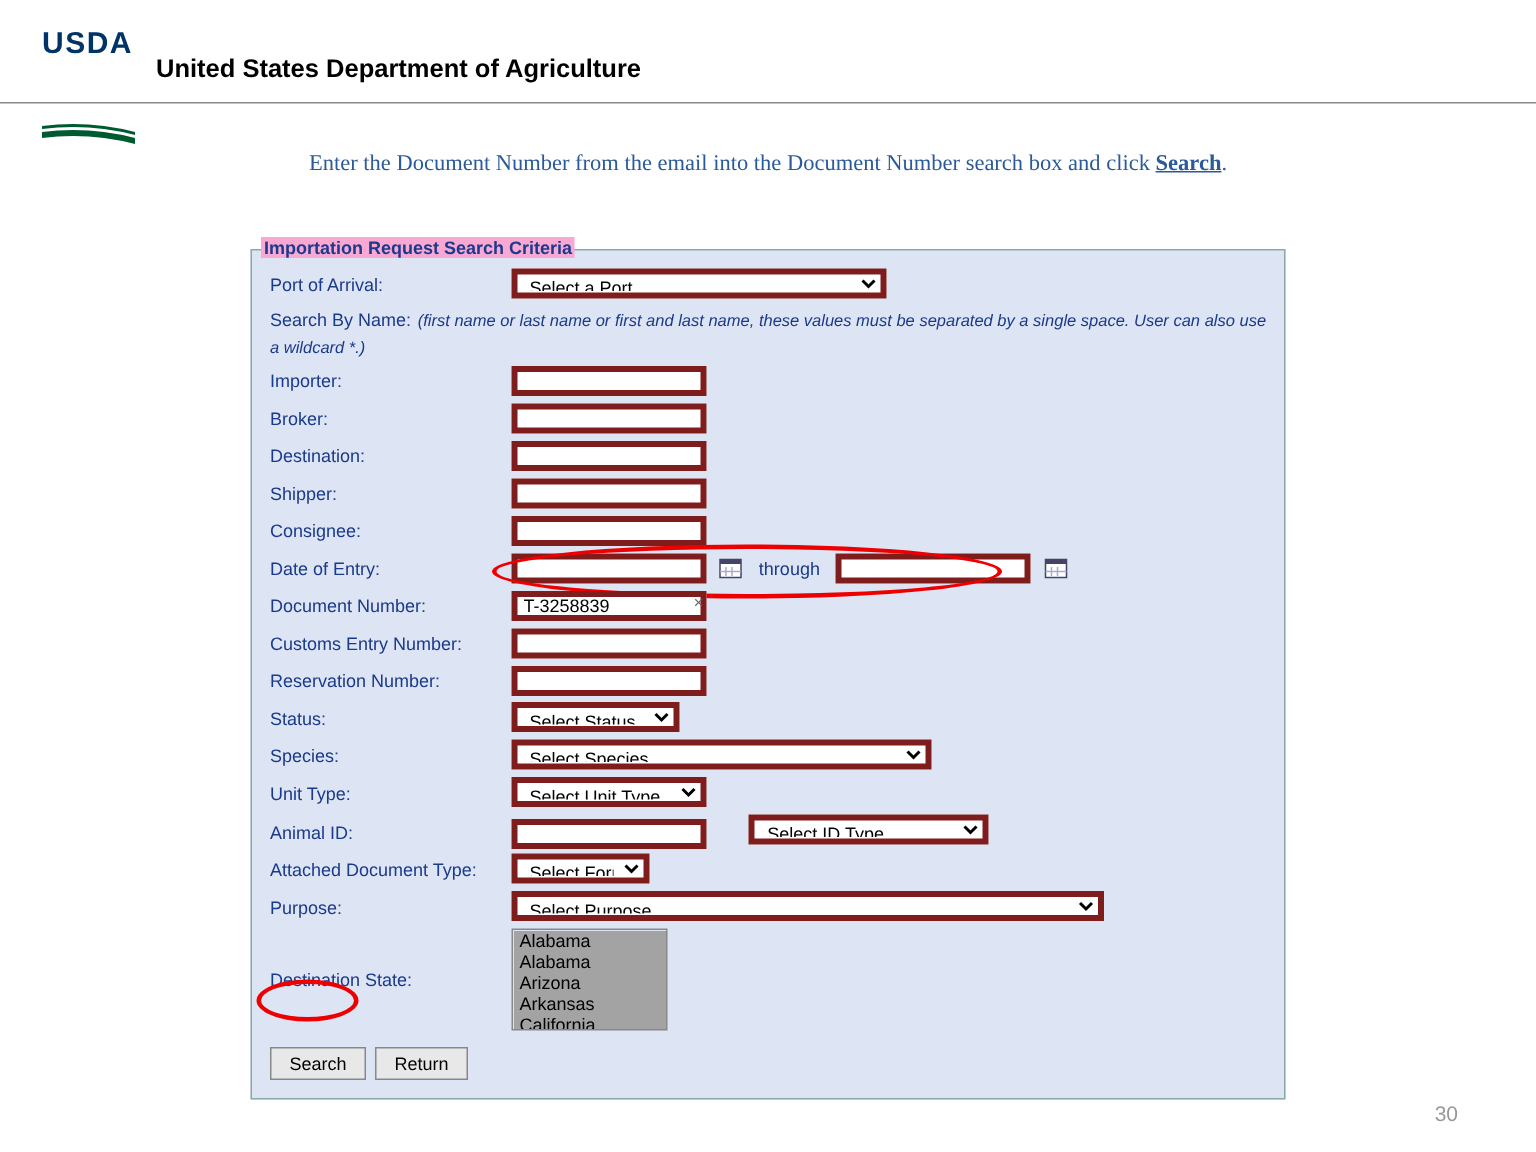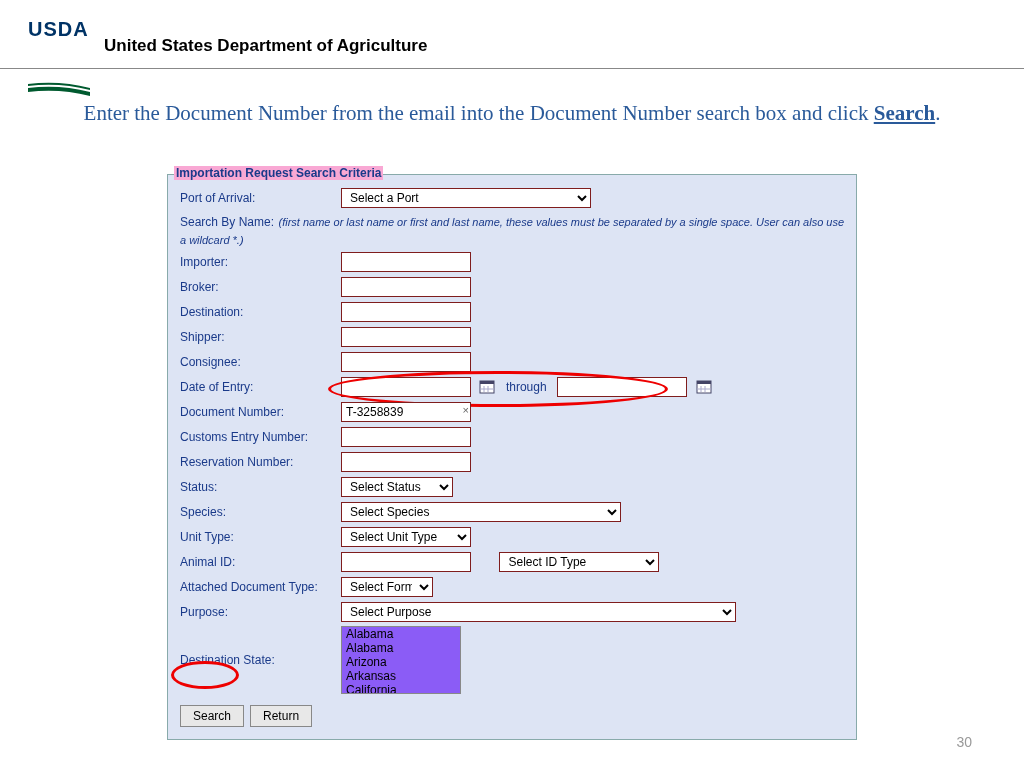--- a/index.html
+++ b/index.html
@@ -3,39 +3,39 @@
 <meta charset="utf-8">
 <style>
   * { box-sizing: border-box; margin: 0; padding: 0; }
   body { font-family: Arial, Helvetica, sans-serif; background: #fff; width: 1024px; height: 768px; position: relative; }
   .header { display: flex; align-items: flex-end; padding: 18px 0 10px 28px; border-bottom: 1px solid #888; gap: 14px; }
   .logo { width: 62px; height: 40px; display: flex; flex-direction: column; gap: 39px; }
   .logo-text { font-weight: bold; font-size: 20px; color: #003366; letter-spacing: 1px; }
   .logo-stripes { height: 14px; margin-top: 2px; }
   .logo-stripes svg { display: block; }
   .dept { font-size: 17px; font-weight: bold; color: #000; padding-bottom: 2px; }
-  .instruction { text-align: center; color: #2a5a9a; font-size: 21px; margin-top: 32px; font-family: Georgia, serif; }
+  .instruction { text-align: center; color: #2a5a9a; font-size: 15px; margin-top: 32px; font-family: Georgia, serif; }
   .instruction .search-word { font-weight: bold; text-decoration: underline; }
   .panel { width: 690px; margin: 48px auto 0; background: #dde4f4; border: 1px solid #8aa; position: relative; }
   .legend { position: absolute; top: -9px; left: 6px; background: #f9a8d4; padding: 0 2px; font-size: 12px; font-weight: bold; color: #1a3a8a; }
   .panel-inner { padding: 12px 8px 10px 8px; }
   .row { display: flex; align-items: center; margin-bottom: 3px; min-height: 22px; }
   .lbl { width: 165px; font-size: 12px; color: #1a3a8a; padding-left: 4px; }
   .ctrl { flex: 1; }
-  .panel select, .panel input[type=text] { border: 1px solid #7f1d1d; background: #fff; font-size: 12px; height: 20px; padding: 1px 4px; font-family: Arial, sans-serif; }
+  .panel select, .panel input[type=text] { border: 4px solid #7f1d1d; background: #fff; font-size: 12px; height: 20px; padding: 1px 4px; font-family: Arial, sans-serif; }
   .input-sm { width: 130px; }
   .input-md { width: 130px; }
   .sel-port { width: 250px; }
   .sel-status { width: 112px; }
   .sel-species { width: 280px; }
   .sel-unit { width: 130px; }
   .sel-idtype { width: 160px; margin-left: 24px; }
   .sel-form { width: 92px; }
   .sel-purpose { width: 395px; }
-  .listbox { width: 120px; height: 68px; border: 1px solid #888; background: #8b5cf6; font-size: 12px; overflow-y: scroll; }
+  .listbox { width: 104px; height: 68px; border: 1px solid #888; background: #a3a3a3; font-size: 12px; overflow-y: scroll; }
   .listbox div { padding: 0 4px; }
   .hint { font-size: 11px; color: #1a3a8a; font-style: italic; }
   .hint-row { margin-bottom: 3px; padding-left: 4px; }
   .hint-label { font-style: normal; font-size: 12px; color: #1a3a8a; }
   .cal-icon { display: inline-block; width: 16px; height: 14px; vertical-align: middle; margin-left: 4px; }
   .through { font-size: 12px; color: #1a3a8a; margin: 0 6px; }
   .btn { border: 1px solid #888; background: #e8e8e8; font-size: 12px; padding: 3px 12px; cursor: pointer; font-family: Arial, sans-serif; }
   .btn-row { padding: 8px 0 2px 4px; display: flex; gap: 6px; }
   .circle-doc { position: absolute; border: 3px solid #e00; border-radius: 50%; pointer-events: none; }
   .circle1 { width: 340px; height: 36px; left: 160px; top: 196px; }

